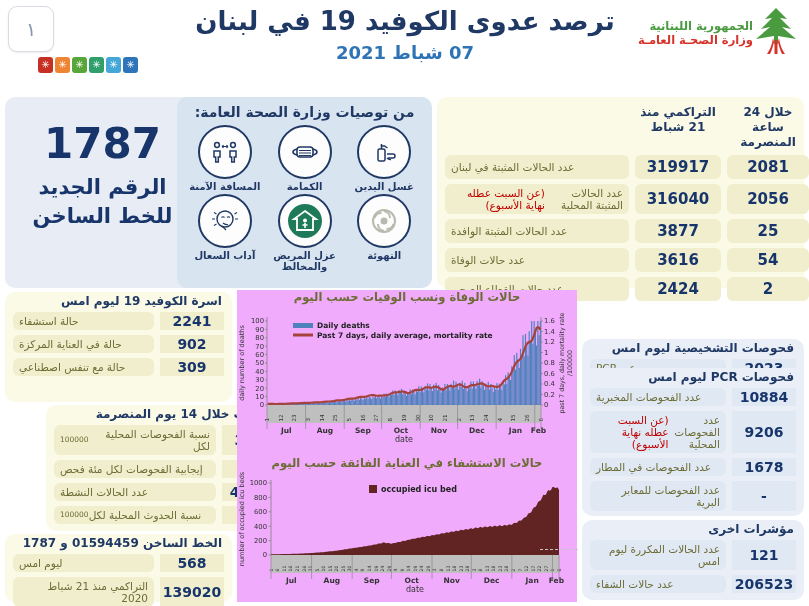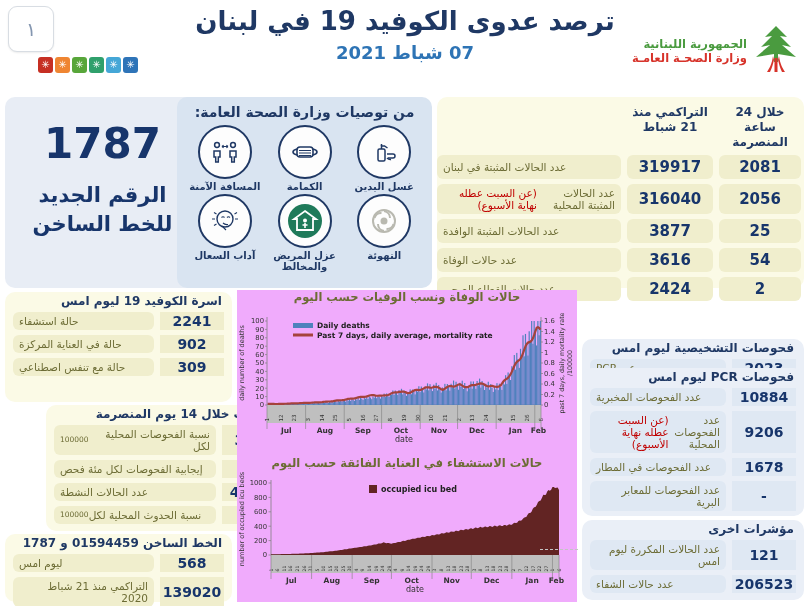--- a/index.html
+++ b/index.html
@@ -8,38 +8,38 @@
   .abs{position:absolute;}
   
   #marker-box{left:8px;top:6px;width:44px;height:44px;border:1px solid #d8dde3;border-radius:9px;
     background:#fff;box-shadow:0 1px 2px rgba(0,0,0,.08);display:flex;align-items:center;justify-content:center;
     color:#8496b0;font-size:19px;}
   #virus-strip{left:38px;top:57px;display:flex;gap:2px;}
   .virus-chip{width:15px;height:16px;border-radius:3px;color:#fff;font-size:10px;line-height:16px;
     text-align:center;}
   #page-title{left:170px;top:6px;width:470px;text-align:center;color:#1f3864;font-weight:bold;font-size:26px;direction:rtl;}
   #page-date{left:170px;top:42px;width:470px;text-align:center;color:#2e74b5;font-weight:bold;font-size:18px;direction:rtl;}
-  #logo{right:10px;top:24px;display:flex;align-items:center;gap:6px;}
+  #logo{right:10px;top:6px;display:flex;align-items:center;}
   #logo-text{text-align:right;line-height:1.25;}
   #logo-line1{color:#4a9b3f;font-weight:bold;font-size:11.5px;}
   #logo-line2{color:#d7332a;font-weight:bold;font-size:11.5px;}
   
   .panel{border-radius:10px;box-sizing:border-box;}
   #hotline-card{left:5px;top:97px;width:195px;height:191px;background:#e8edf5;text-align:center;direction:rtl;}
   #hotline-number{margin-top:26px;font-size:42px;font-weight:bold;color:#17356b;line-height:1;}
-  #hotline-caption{margin-top:16px;padding:0 16px;font-size:21px;font-weight:bold;color:#17356b;line-height:1.4;}
+  #hotline-caption{margin-top:8px;padding:0 16px;font-size:21px;font-weight:bold;color:#17356b;line-height:1.4;}
   #reco-card{left:177px;top:97px;width:255px;height:191px;background:#d9e4f1;direction:rtl;}
   #reco-title{padding-top:7px;text-align:center;font-size:14px;font-weight:bold;color:#1f3864;}
   #reco-grid{display:grid;grid-template-columns:repeat(3,1fr);gap:2px 4px;padding:5px 10px 0 10px;}
   .reco-item{display:flex;flex-direction:column;align-items:center;}
   .reco-circle{width:50px;height:50px;border-radius:50%;background:#fdfdfd;border:2px solid #1f3864;
     display:flex;align-items:center;justify-content:center;}
   .reco-label{margin-top:2px;font-size:10px;font-weight:bold;color:#1f3864;text-align:center;line-height:1.1;}
   
-  #cases-card{left:437px;top:97px;width:367px;height:191px;background:#fbfae6;padding:6px 0;direction:ltr;}
+  #cases-card{left:437px;top:97px;width:367px;height:191px;background:#fbfae6;padding:6px 8px;direction:ltr;}
   #cases-grid{display:grid;grid-template-columns:184px 86px 82px;gap:5px 6px;align-items:stretch;}
   .cases-header{color:#1f3864;font-weight:bold;font-size:12px;text-align:center;direction:rtl;line-height:1.25;padding-top:2px;}
   .cell-pill{background:#f0eecd;border-radius:6px;padding:3px 6px;box-sizing:border-box;display:flex;align-items:center;}
   .cases-label{justify-content:flex-end;text-align:right;direction:rtl;color:#6c6c35;font-size:10.5px;line-height:1.15;}
   .cases-num{justify-content:center;color:#17356b;font-weight:bold;font-size:15px;}
   .red-note{color:#c00000;}
   
   .stat-panel{padding:0 8px;direction:ltr;}
   .stat-panel.yellow{background:#fbfae6;}
   .stat-panel.blue{background:#eaeff7;}

